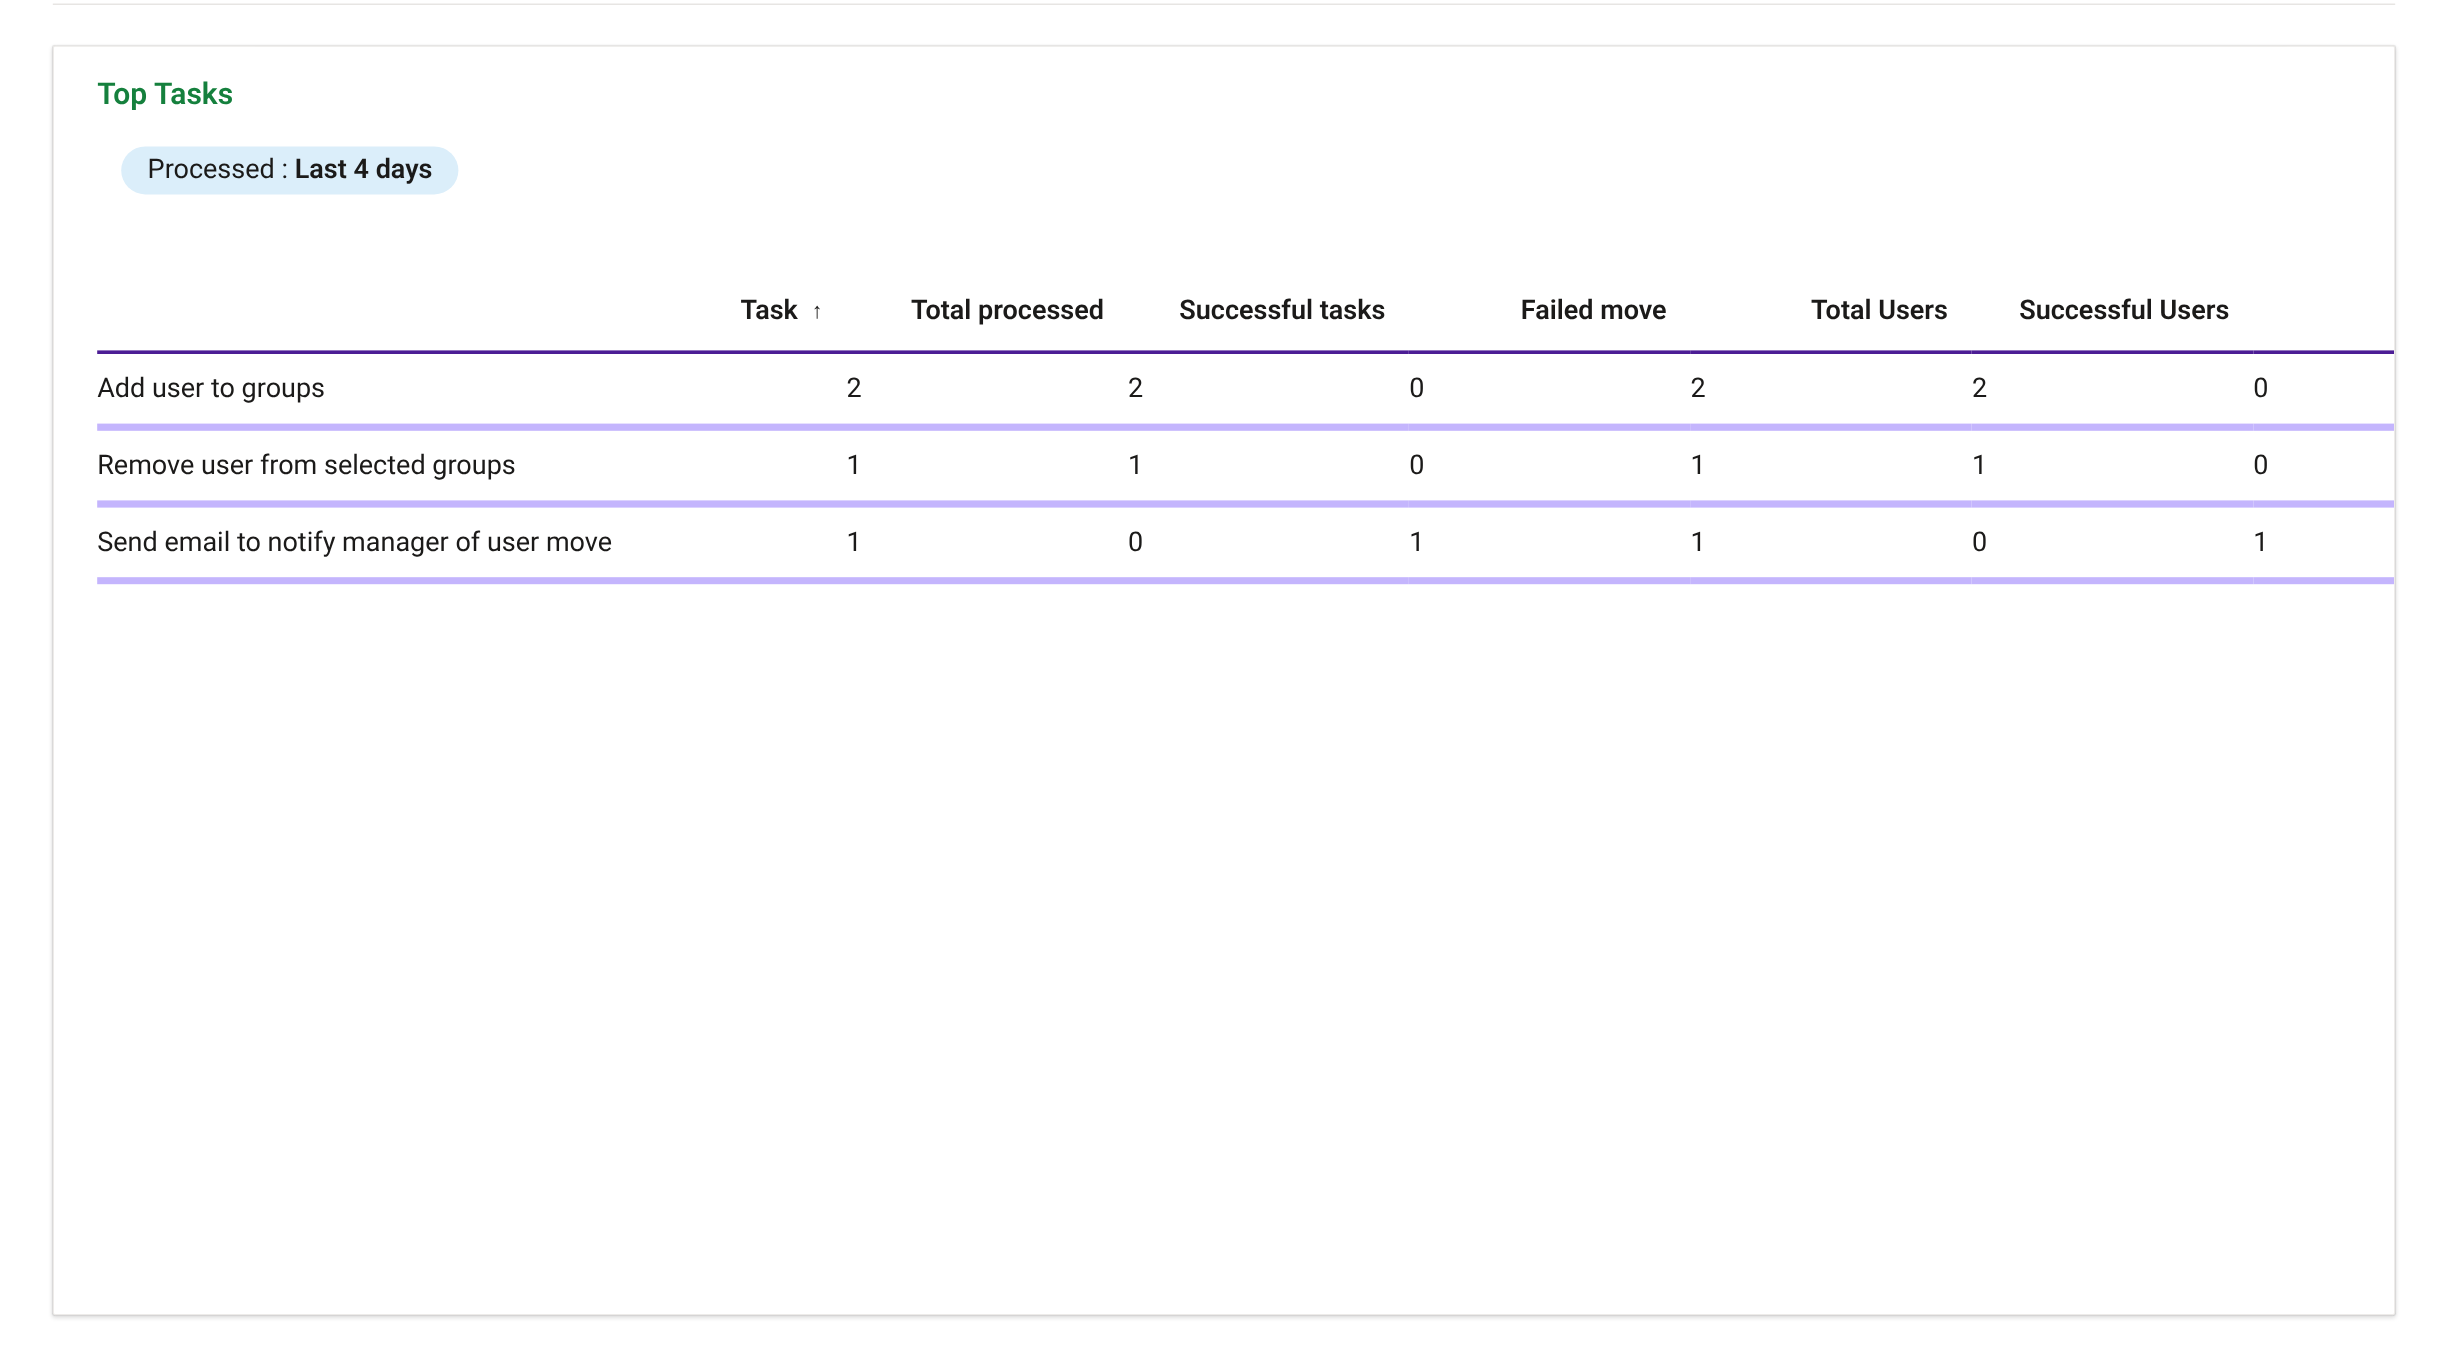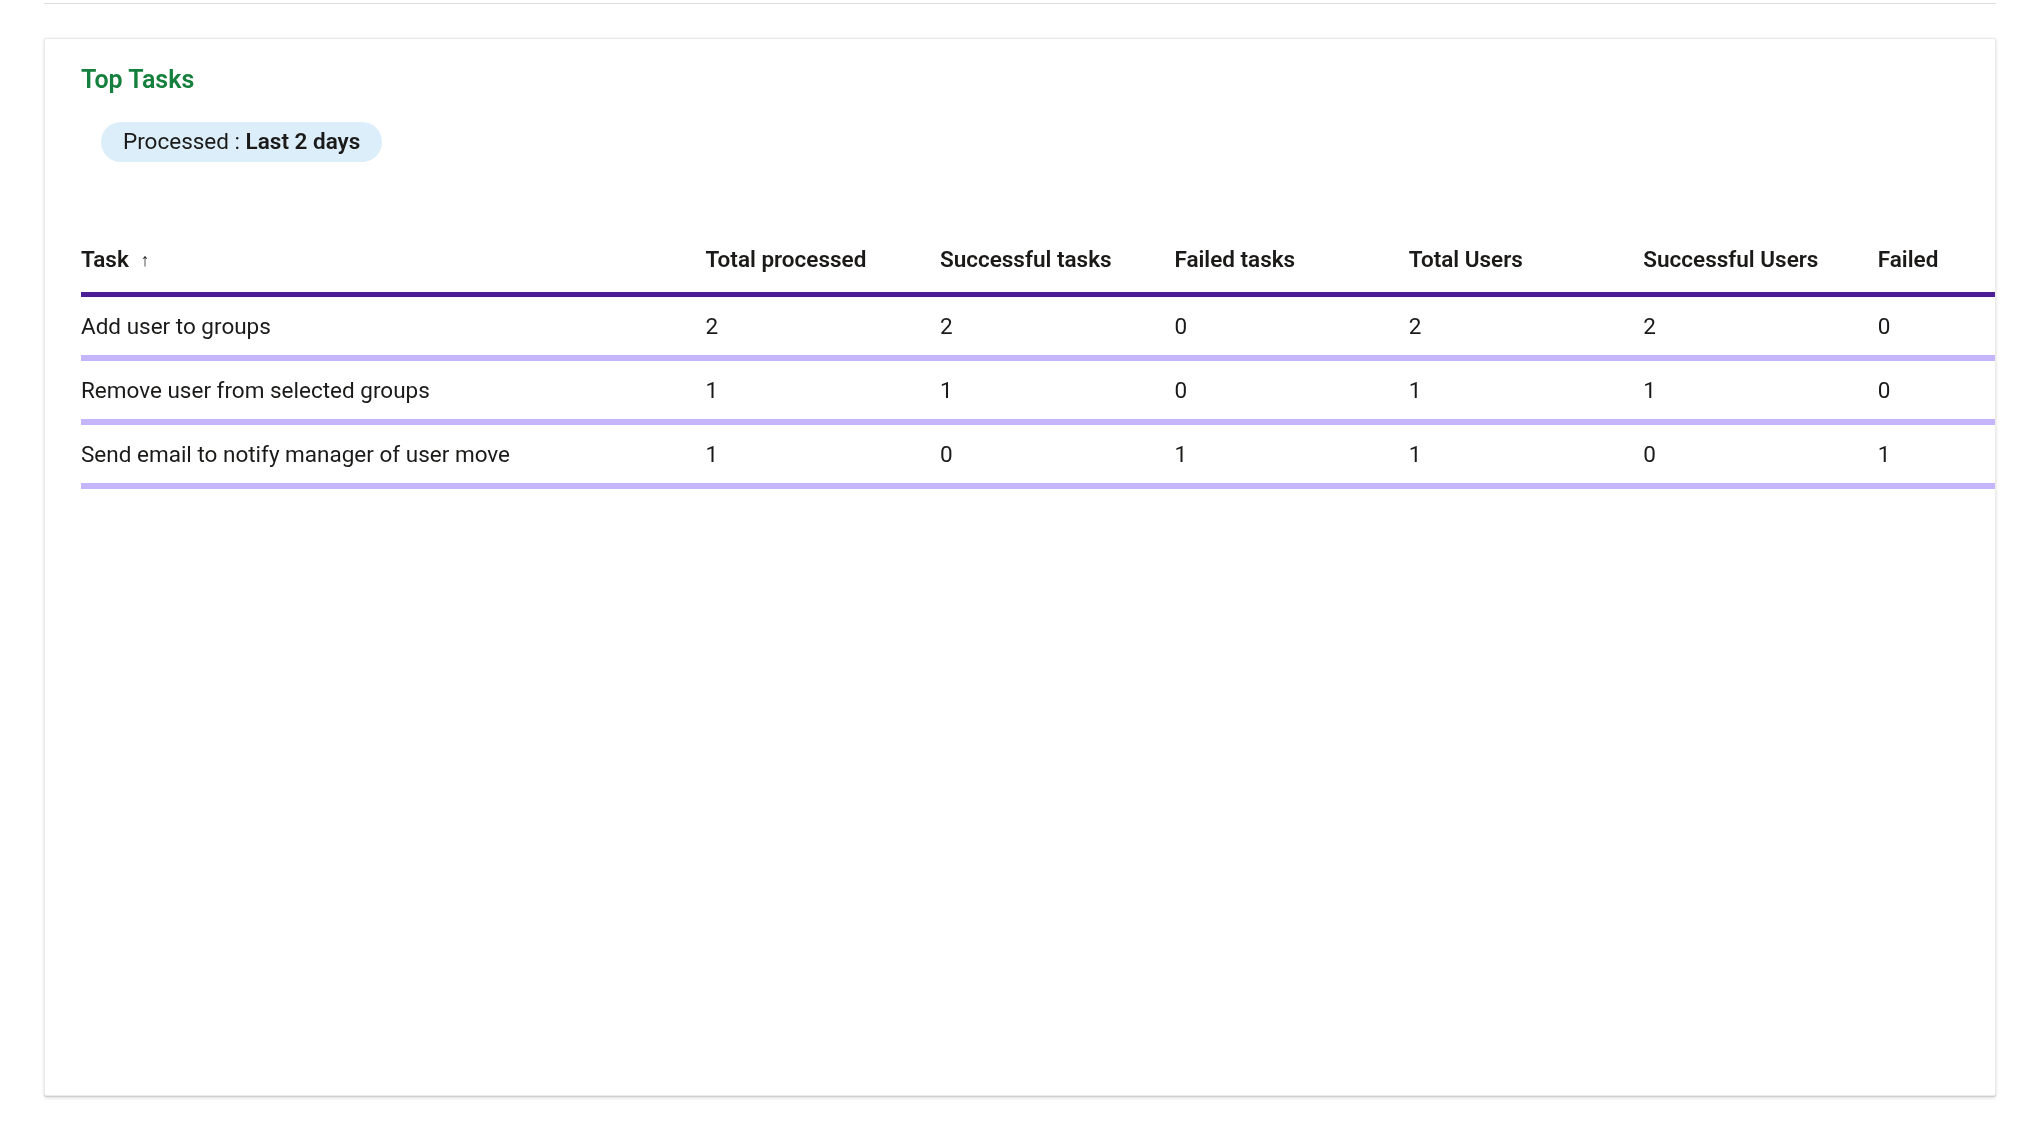--- a/index.html
+++ b/index.html
@@ -72,24 +72,25 @@
     th, td {
       text-align: left;
       padding: 16px 20px 16px 0;
       font-size: 22.5px;
       color: #1b1a19;
       white-space: nowrap;
       overflow: hidden;
     }
     th {
       font-weight: 600;
-      border-bottom: 5px solid #4c1d95;
+      border-bottom: 3px solid #4c1d95;
       padding-top: 20px;
       padding-bottom: 20px;
       cursor: pointer;
+      text-align: right;
     }
     td {
       border-bottom: 6px solid #c4b5fd;
       font-weight: 400;
     }
     col.col-task { width: 570px; }
     col.col-num { width: 214px; }
     col.col-failed { width: 180px; }
     .sort-icon {
       display: inline-block;
@@ -102,21 +103,21 @@
 <body>
 
 <div class="top-bar"></div>
 
 <div class="card">
 
   <h2 class="card-title">Top Tasks</h2>
 
   <div class="pills">
     <div class="pill">
-      <span class="label">Processed : </span><span class="value">Last 2 days</span>
+      <span class="label">Processed : </span><span class="value">Last 4 days</span>
     </div>
   </div>
 
   <div class="table-wrapper">
     <table>
       <colgroup>
         <col class="col-task">
         <col class="col-num">
         <col class="col-num">
         <col class="col-num">
@@ -125,21 +126,21 @@
         <col class="col-failed">
       </colgroup>
       <thead>
         <tr>
           <th>
             <span>Task</span>
             <span class="sort-icon">↑</span>
           </th>
           <th>Total processed</th>
           <th>Successful tasks</th>
-          <th>Failed tasks</th>
+          <th>Failed move</th>
           <th>Total Users</th>
           <th>Successful Users</th>
           <th>Failed</th>
         </tr>
       </thead>
       <tbody>
         <tr>
           <td>Add user to groups</td>
           <td>2</td>
           <td>2</td>

